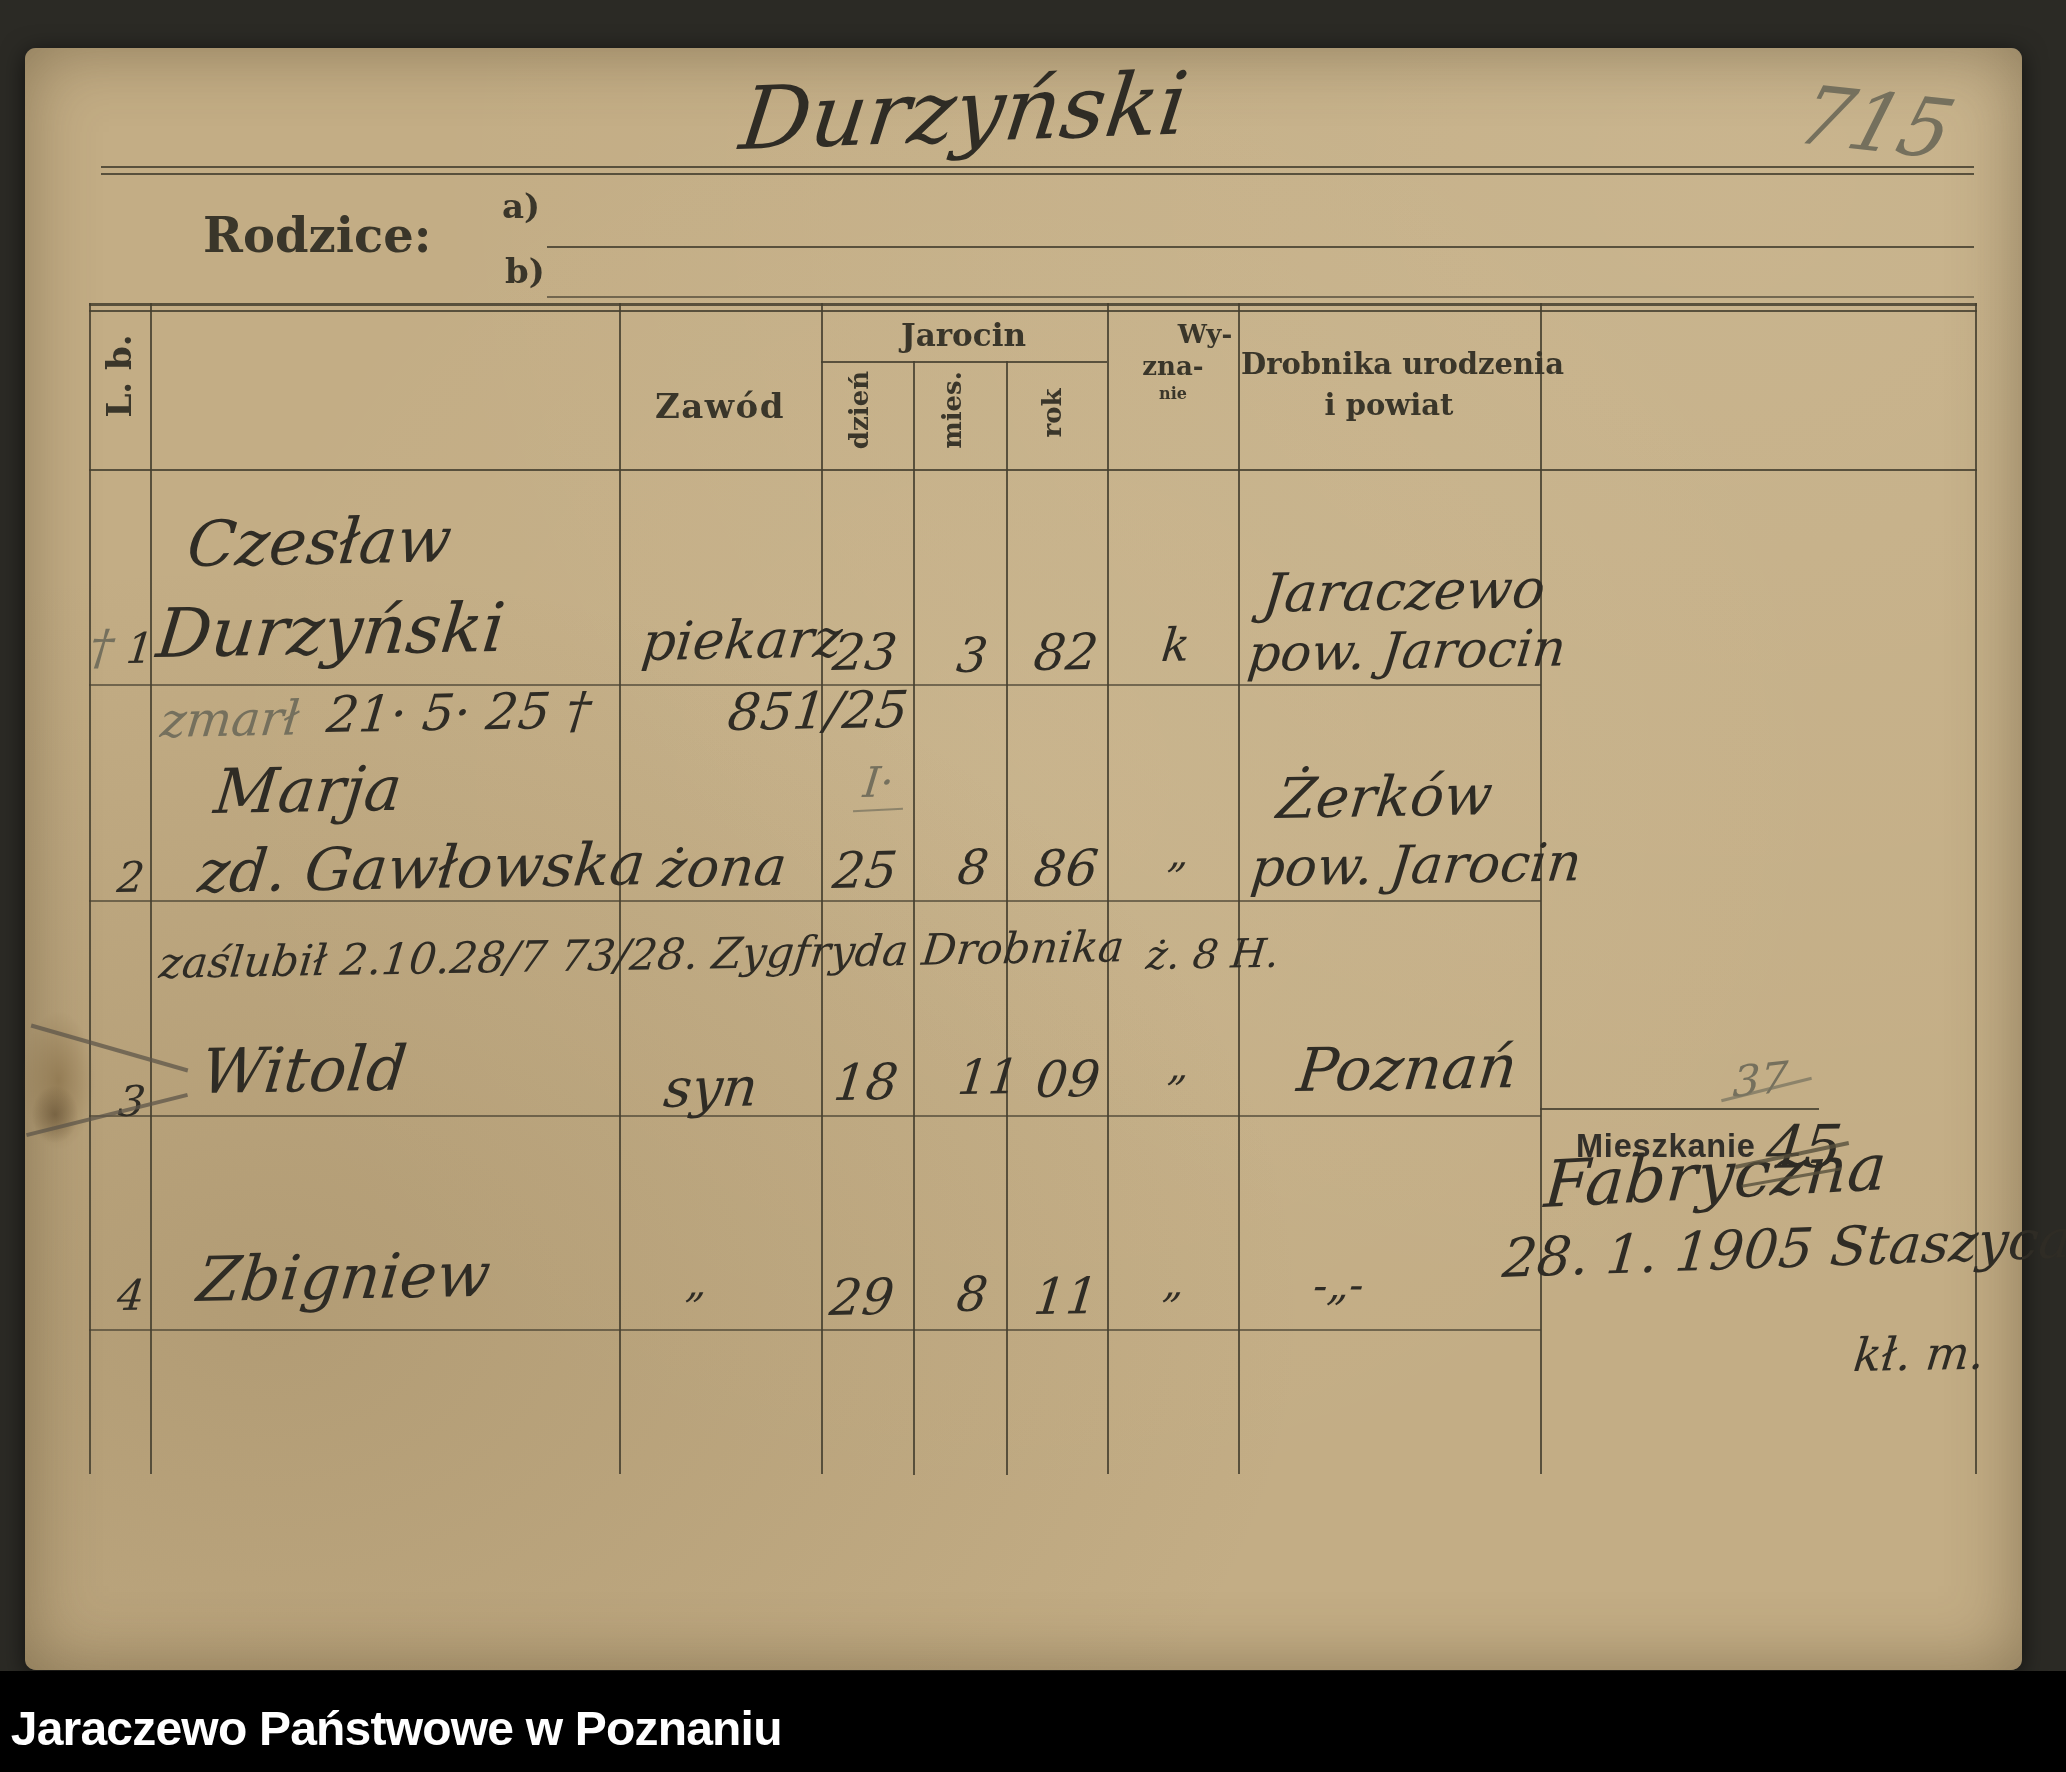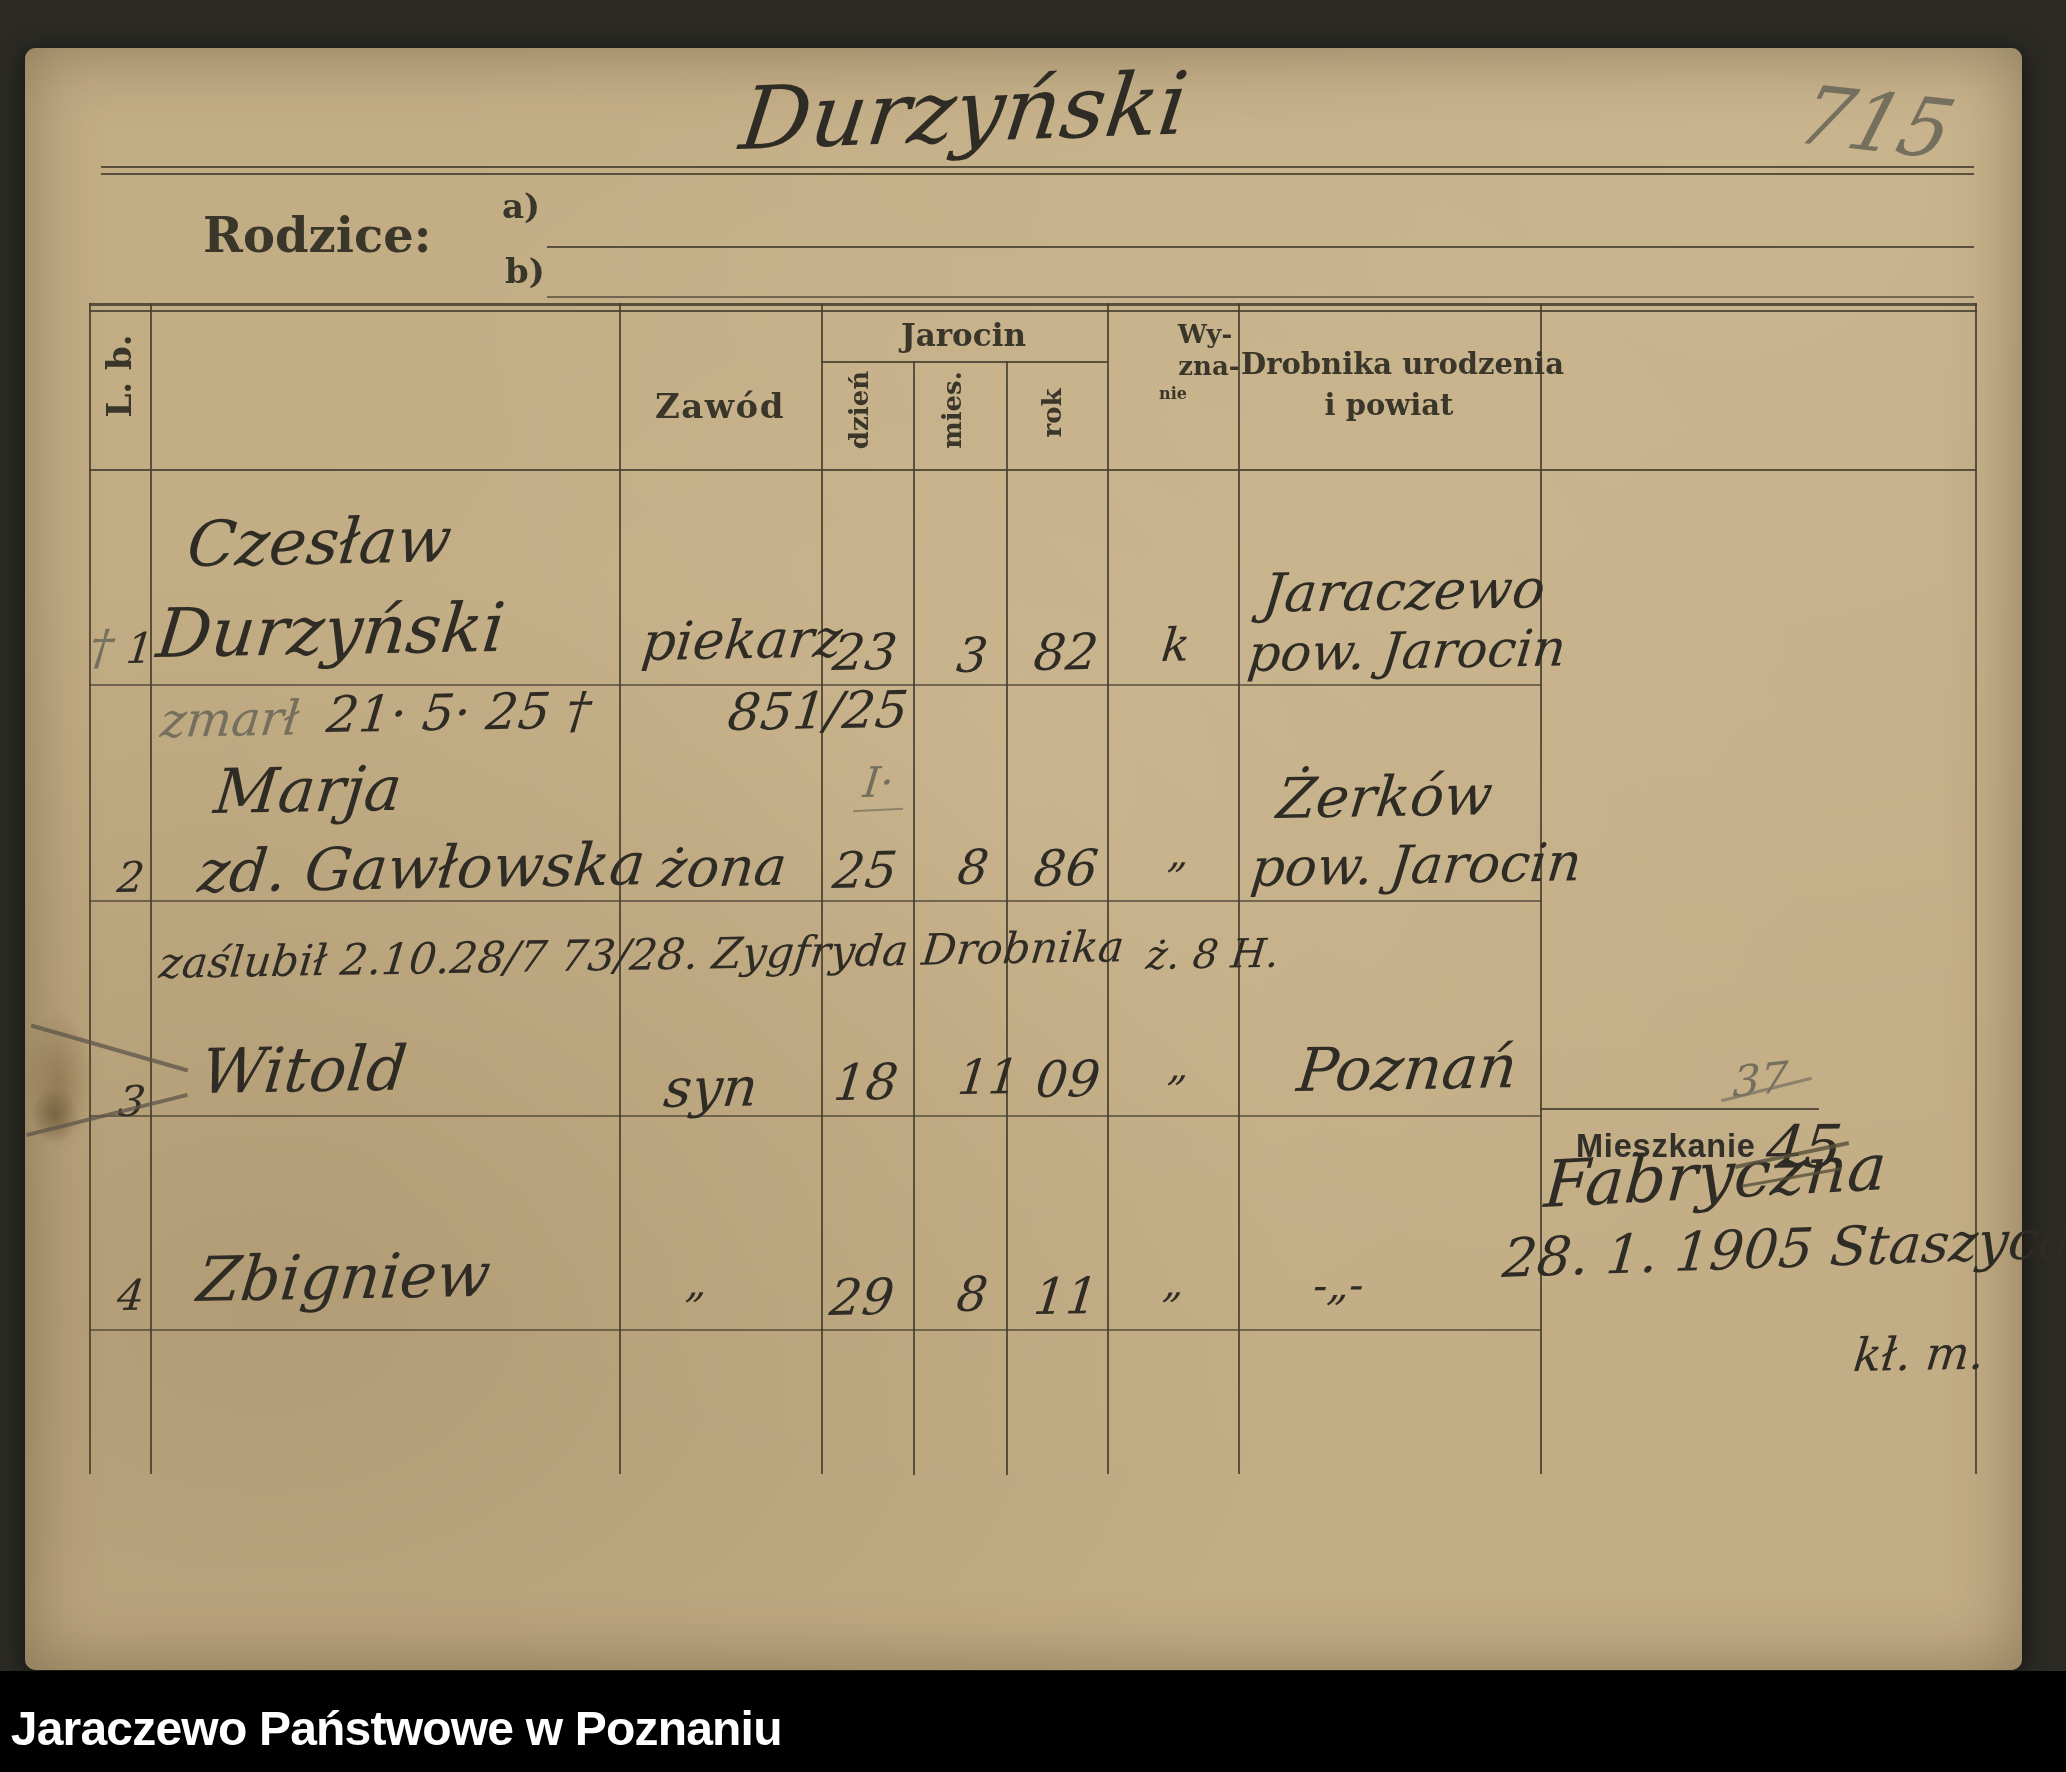--- a/index.html
+++ b/index.html
@@ -72,21 +72,21 @@
   <div class="line" style="left:1515px;top:255px;width:1.5px;height:1171px;"></div>
   <div class="line" style="left:1950px;top:255px;width:2.3px;height:1171px;"></div>
 
   <div class="abs print vrot" style="left:40px;top:308px;width:108px;font-size:34px;">L. b.</div>
   <div class="abs print ctr" style="left:602px;top:338px;width:186px;font-size:34px;letter-spacing:1.5px;">Zawód</div>
   <div class="abs print ctr" style="left:803px;top:269px;width:271px;font-size:31px;">Jarocin</div>
   <div class="abs print vrot" style="left:780px;top:347px;width:108px;font-size:26px;">dzień</div>
   <div class="abs print vrot" style="left:873px;top:347px;width:108px;font-size:26px;">mies.</div>
   <div class="abs print vrot" style="left:973px;top:350px;width:108px;font-size:26px;">rok</div>
   <div class="abs print ctr" style="left:1082px;top:271px;width:132px;font-size:26px;margin-left:32px;">Wy-</div>
-  <div class="abs print ctr" style="left:1082px;top:303px;width:132px;font-size:26px;margin-left:36px;">zna-</div>
+  <div class="abs print ctr" style="left:1082px;top:303px;width:132px;font-size:26px;">zna-</div>
   <div class="abs print ctr" style="left:1082px;top:336px;width:132px;font-size:16px;">nie</div>
   <div class="abs print ctr" style="left:1216px;top:299px;width:296px;font-size:29px;">Drobnika urodzenia</div>
   <div class="abs print ctr" style="left:1216px;top:340px;width:296px;font-size:29px;">i powiat</div>
 
   <div class="line soft" style="left:64px;top:636px;width:1452px;height:1.5px;"></div>
   <div class="line soft" style="left:64px;top:852px;width:1452px;height:1.5px;"></div>
   <div class="line soft" style="left:64px;top:1067px;width:1452px;height:1.5px;"></div>
   <div class="line soft" style="left:64px;top:1281px;width:1452px;height:1.5px;"></div>
   <div class="line" style="left:1515px;top:1060px;width:279px;height:2.3px;"></div>
 

